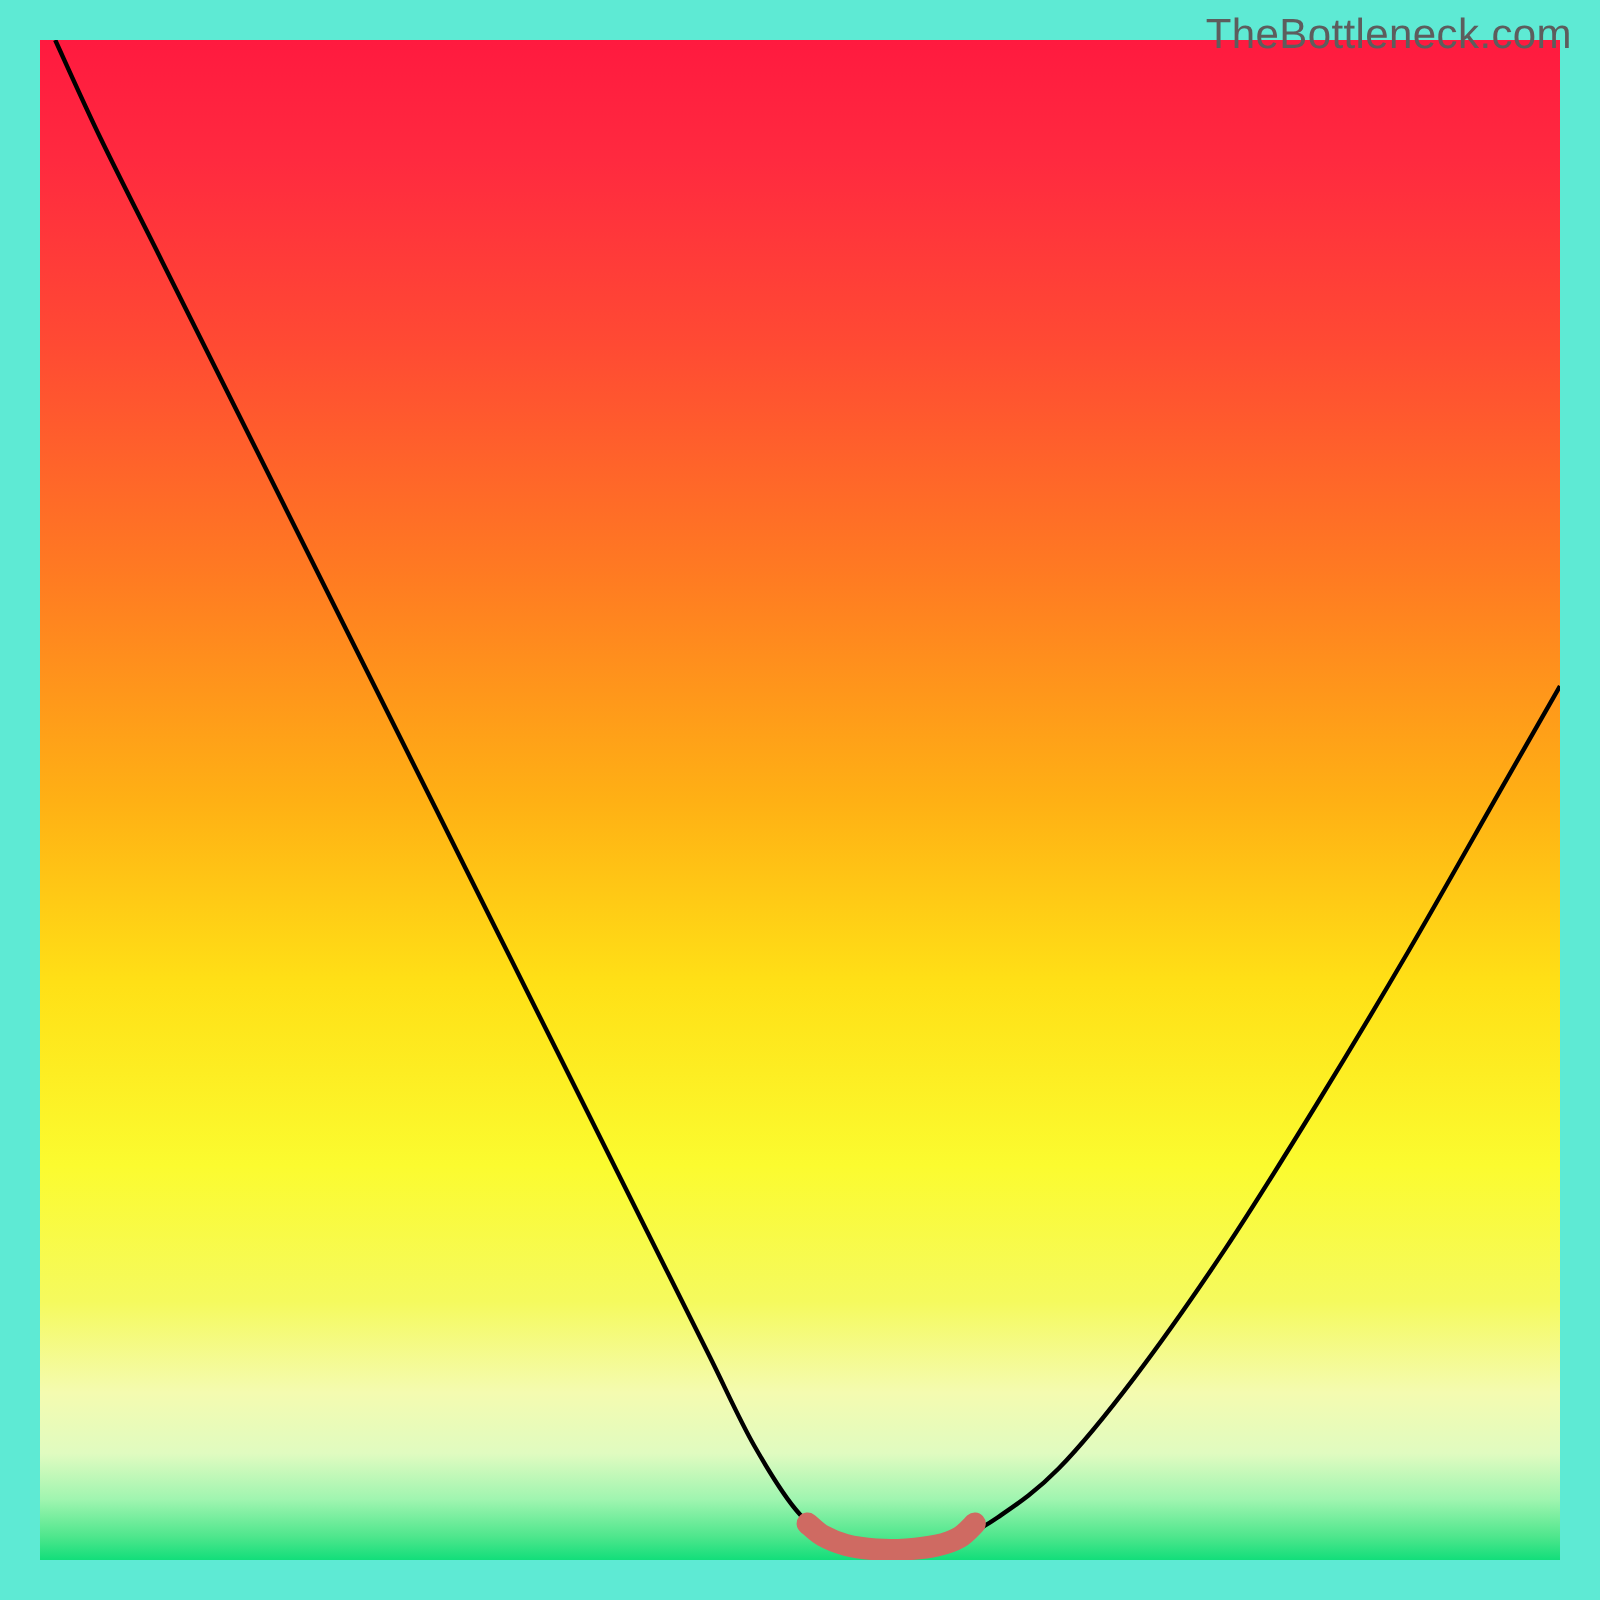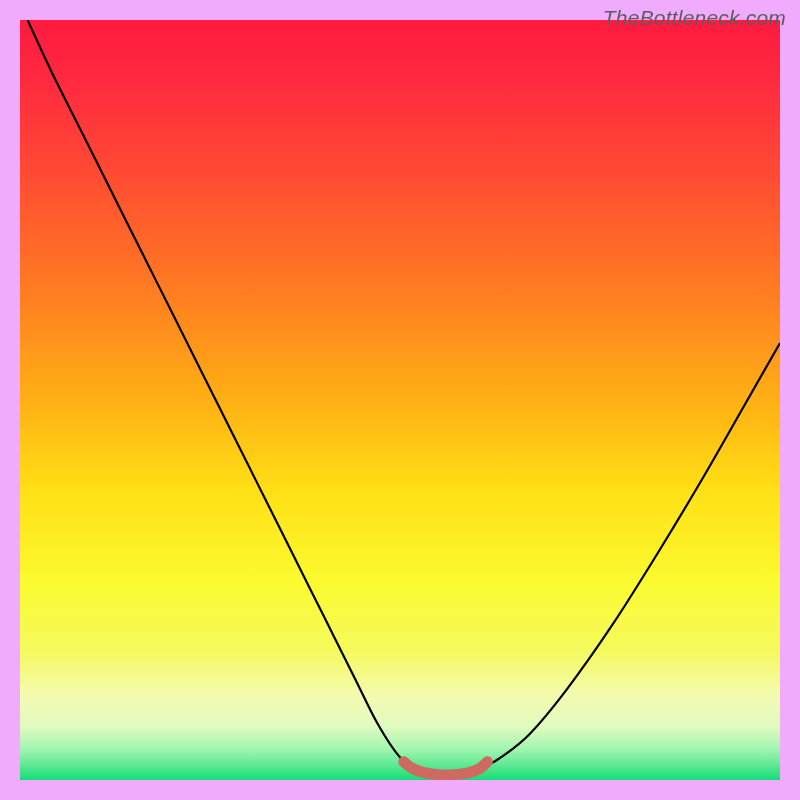--- a/index.html
+++ b/index.html
@@ -8,22 +8,21 @@
     width: 800px;
     height: 800px;
     background: #000;
     overflow: hidden;
     font-family: Arial, Helvetica, sans-serif;
   }
   .stage {
     position: relative;
     width: 800px;
     height: 800px;
-    background: #f0abfc;
-    font-style: italic;
+    background: #5eead4;
   }
   svg.plot {
     position: absolute;
     inset: 0;
     width: 800px;
     height: 800px;
     display: block;
   }
   .watermark {
     position: absolute;

